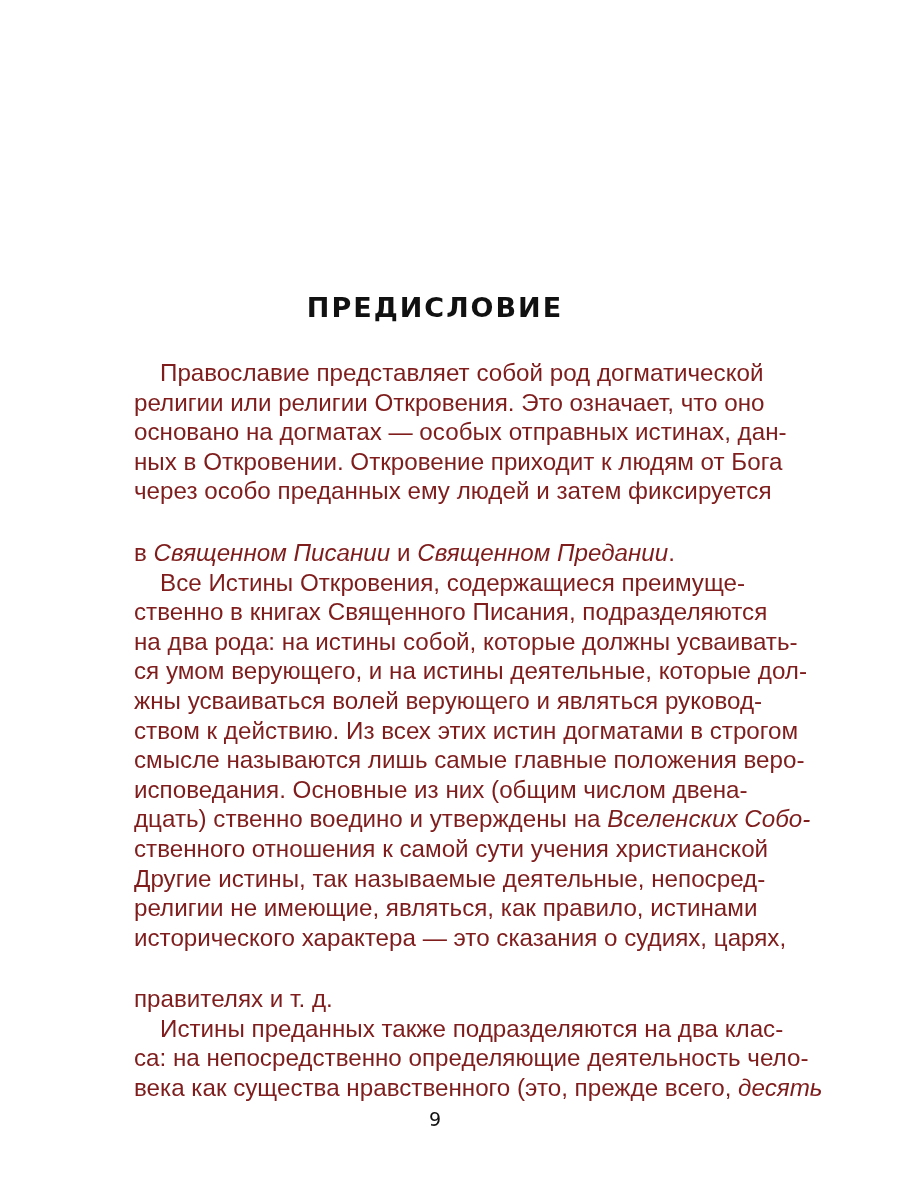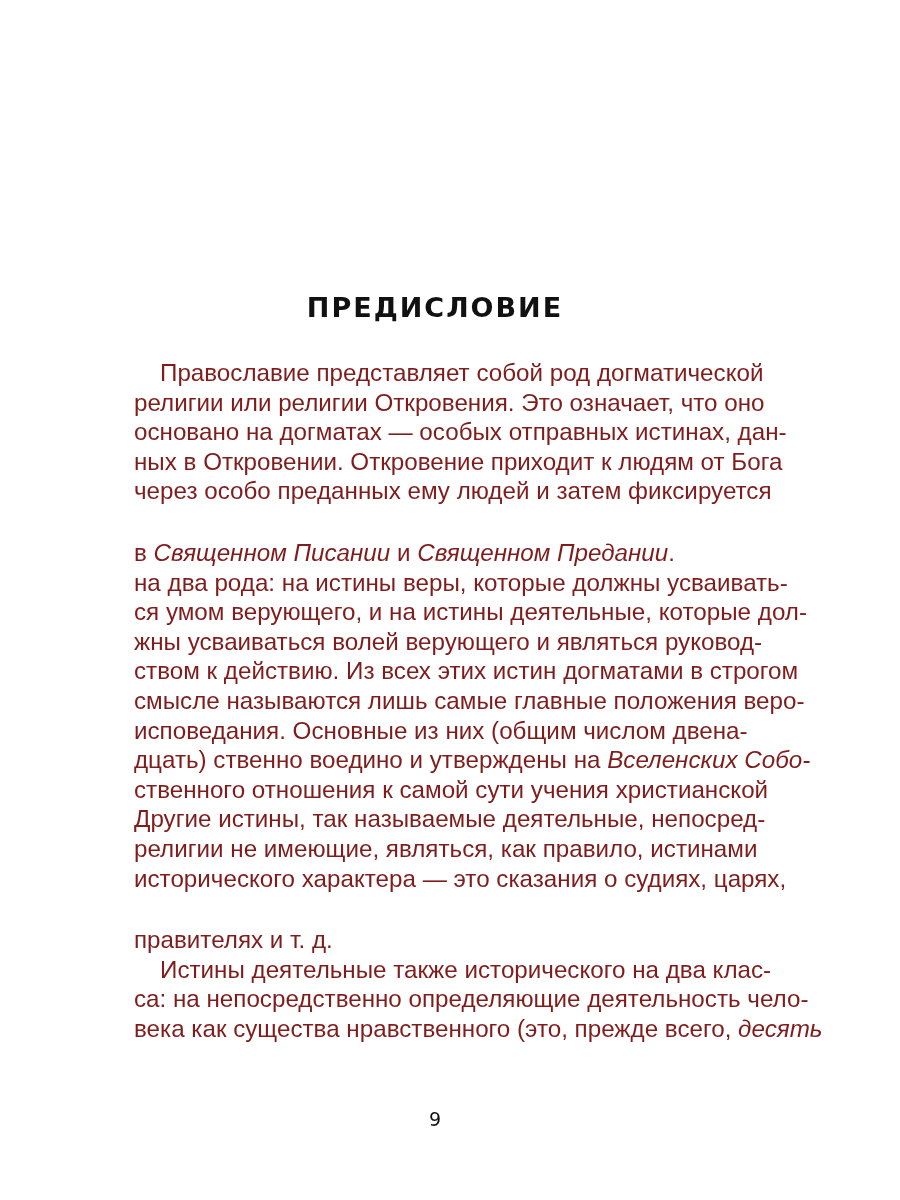--- a/index.html
+++ b/index.html
@@ -77,35 +77,37 @@
     <div>
       <span class="line indent">Православие представляет собой род догматической</span>
       <span class="line">религии или религии Откровения. Это означает, что оно</span>
       <span class="line">основано на догматах — особых отправных истинах, дан-</span>
       <span class="line">ных в Откровении. Откровение приходит к людям от Бога</span>
       <span class="line">через особо преданных ему людей и затем фиксируется</span>
       <span class="line last"><span>в </span><span class="it">Священном Писании</span><span> и </span><span class="it">Священном Предании</span><span>.</span></span>
     </div>
 
     <div>
-      <span class="line">на два рода: на истины веры, которые должны усваивать-</span>
+      <span class="line indent">Все Истины Откровения, содержащиеся преимуще-</span>
+      <span class="line">ственно в книгах Священного Писания, подразделяются</span>
+      <span class="line">на два рода: на истины собой, которые должны усваивать-</span>
       <span class="line">ся умом верующего, и на истины деятельные, которые дол-</span>
       <span class="line">жны усваиваться волей верующего и являться руковод-</span>
       <span class="line">ством к действию. Из всех этих истин догматами в строгом</span>
       <span class="line">смысле называются лишь самые главные положения веро-</span>
       <span class="line">исповедания. Основные из них (общим числом двена-</span>
       <span class="line"><span>дцать) ственно воедино и утверждены на </span><span class="it">Вселенских Собо-</span></span>
       <span class="line">ственного отношения к самой сути учения христианской</span>
       <span class="line">Другие истины, так называемые деятельные, непосред-</span>
       <span class="line">религии не имеющие, являться, как правило, истинами</span>
       <span class="line">исторического характера — это сказания о судиях, царях,</span>
       <span class="line last">правителях и т. д.</span>
     </div>
 
     <div>
-      <span class="line indent">Истины деятельные также исторического на два клас-</span>
+      <span class="line indent">Истины преданных также подразделяются на два клас-</span>
       <span class="line">са: на непосредственно определяющие деятельность чело-</span>
       <span class="line"><span>века как существа нравственного (это, прежде всего, </span><span class="it">десять</span></span>
     </div>
   </div>
 
   <div class="page-number">9</div>
 </div>
 
 </body></html>

